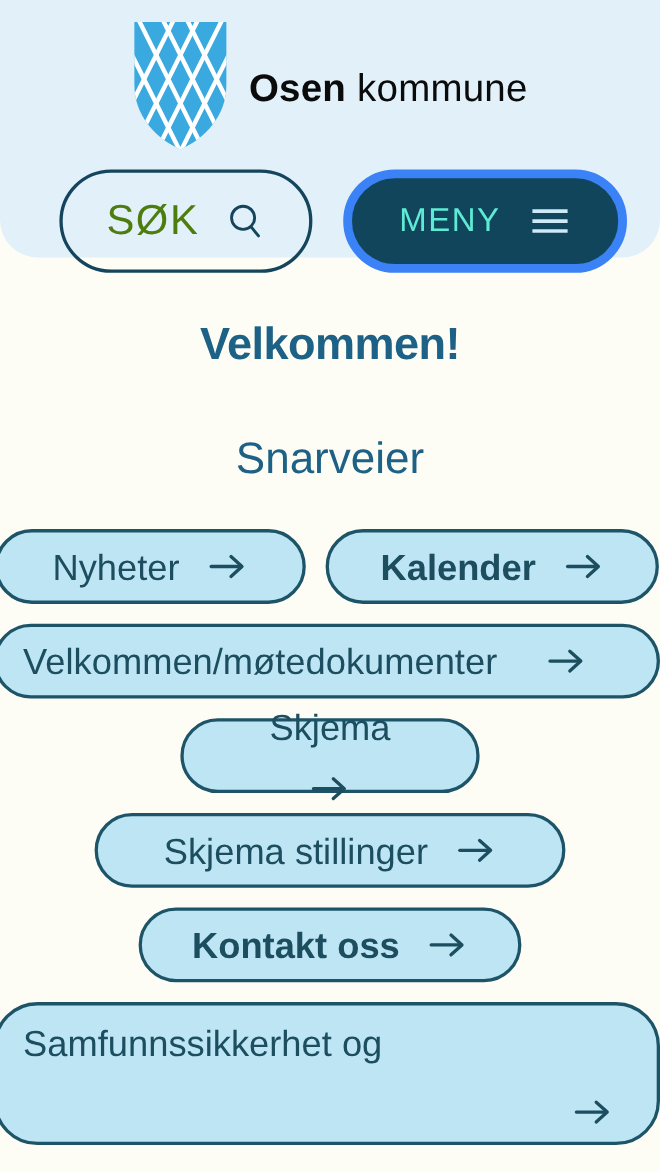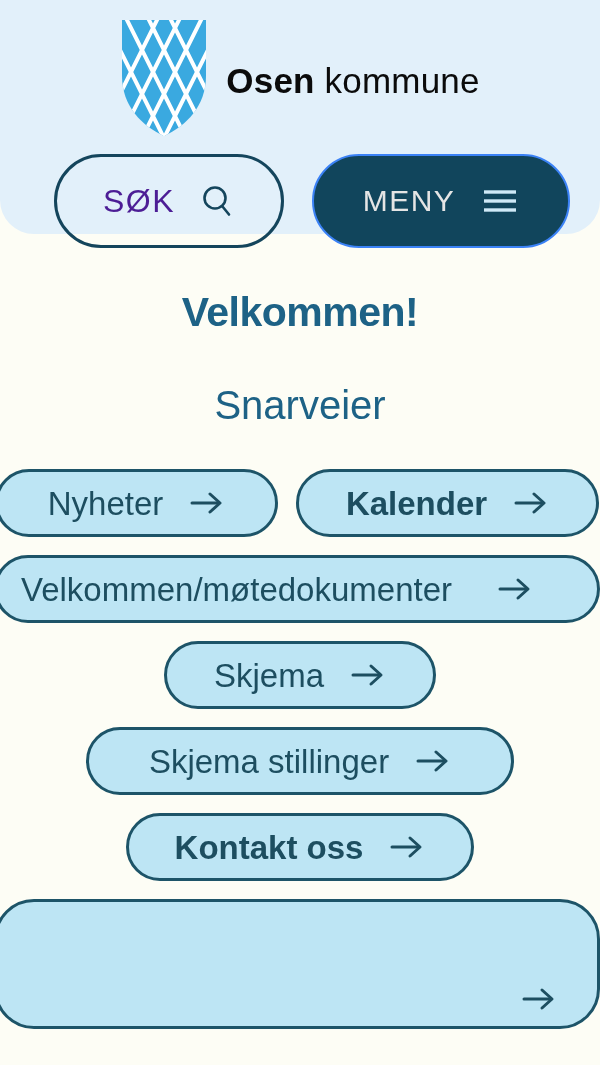--- a/index.html
+++ b/index.html
@@ -65,40 +65,40 @@
   }
 
   .btn-search {
     flex: 0 0 auto;
     width: 230px;
     height: 94px;
     box-sizing: border-box;
     border-radius: 48px;
     border: 3px solid #14455c;
     background: transparent;
-    color: #4c1d95;
-    font-size: 32px;
+    color: #4d7c0f;
+    font-size: 38px;
     letter-spacing: 1.4px;
     display: flex;
     align-items: center;
     justify-content: center;
     gap: 24px;
     cursor: pointer;
     font-family: "Liberation Sans", sans-serif;
   }
 
   .btn-menu {
     flex: 0 0 auto;
     width: 258px;
     height: 94px;
     box-sizing: border-box;
     border-radius: 48px;
-    border: 2px solid #3b82f6;
+    border: 8px solid #3b82f6;
     background: #11455c;
-    color: #e5e5e5;
+    color: #5eead4;
     font-size: 30px;
     letter-spacing: 1.4px;
     display: flex;
     align-items: center;
     justify-content: center;
     gap: 26px;
     cursor: pointer;
     font-family: "Liberation Sans", sans-serif;
   }
 
@@ -115,21 +115,21 @@
     padding-top: 58px;
     text-align: center;
     font-size: 41px;
     font-weight: 700;
     color: #1d6286;
     letter-spacing: -0.5px;
     line-height: 1;
   }
 
   .section-title {
-    margin: 0;
+    margin: 12px;
     padding-top: 52px;
     text-align: center;
     font-size: 40px;
     font-weight: 400;
     color: #1d6286;
     line-height: 1;
   }
 
   .shortcuts {
     margin-top: 44px;
@@ -168,21 +168,21 @@
 
   .chip .chip-label { display: inline-block; }
 
   .chip-arrow { display: block; flex: 0 0 auto; }
 
   
   .chip-nyheter  { width: 283px; margin-left: -6px; }
   .chip-kalender { width: 303px; font-weight: bold; }
   .chip-wide     { width: 612px; margin-left: -6px; justify-content: flex-start; padding-left: 24px; }
   .chip-wide .chip-arrow { margin-left: auto; margin-right: 38px; }
-  .chip-skjema   { width: 272px; }
+  .chip-skjema   { width: 272px; flex-direction: column; }
   .chip-ledige   { width: 428px; }
   .chip-kontakt  { width: 348px; font-weight: bold; }
 
   .chip-multiline {
     width: 612px;
     margin-left: -6px;
     height: 130px;
     border-radius: 40px;
     justify-content: flex-start;
     padding-left: 24px;
@@ -315,20 +315,21 @@
         <span class="chip-label">Kontakt oss</span>
         <svg class="chip-arrow" width="36" height="26" viewBox="0 0 36 26" aria-hidden="true">
           <line x1="3" y1="13" x2="30" y2="13" stroke="#1d4e60" stroke-width="3" stroke-linecap="round"></line>
           <polyline points="21,4 31,13 21,22" fill="none" stroke="#1d4e60" stroke-width="3" stroke-linecap="round" stroke-linejoin="round"></polyline>
         </svg>
       </a>
     </div>
 
     <div class="shortcut-row">
       <a class="chip chip-multiline">
+        <span class="chip-label">Samfunnssikkerhet og</span>
         <svg class="chip-arrow" width="36" height="26" viewBox="0 0 36 26" aria-hidden="true">
           <line x1="3" y1="13" x2="30" y2="13" stroke="#1d4e60" stroke-width="3" stroke-linecap="round"></line>
           <polyline points="21,4 31,13 21,22" fill="none" stroke="#1d4e60" stroke-width="3" stroke-linecap="round" stroke-linejoin="round"></polyline>
         </svg>
       </a>
     </div>
 
   </nav>
 </main>
 

